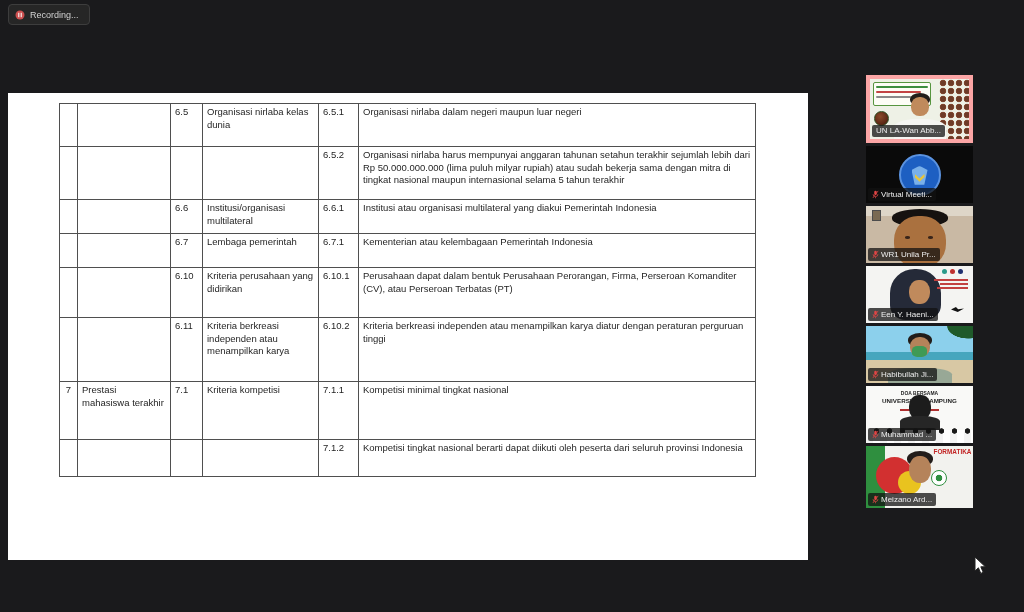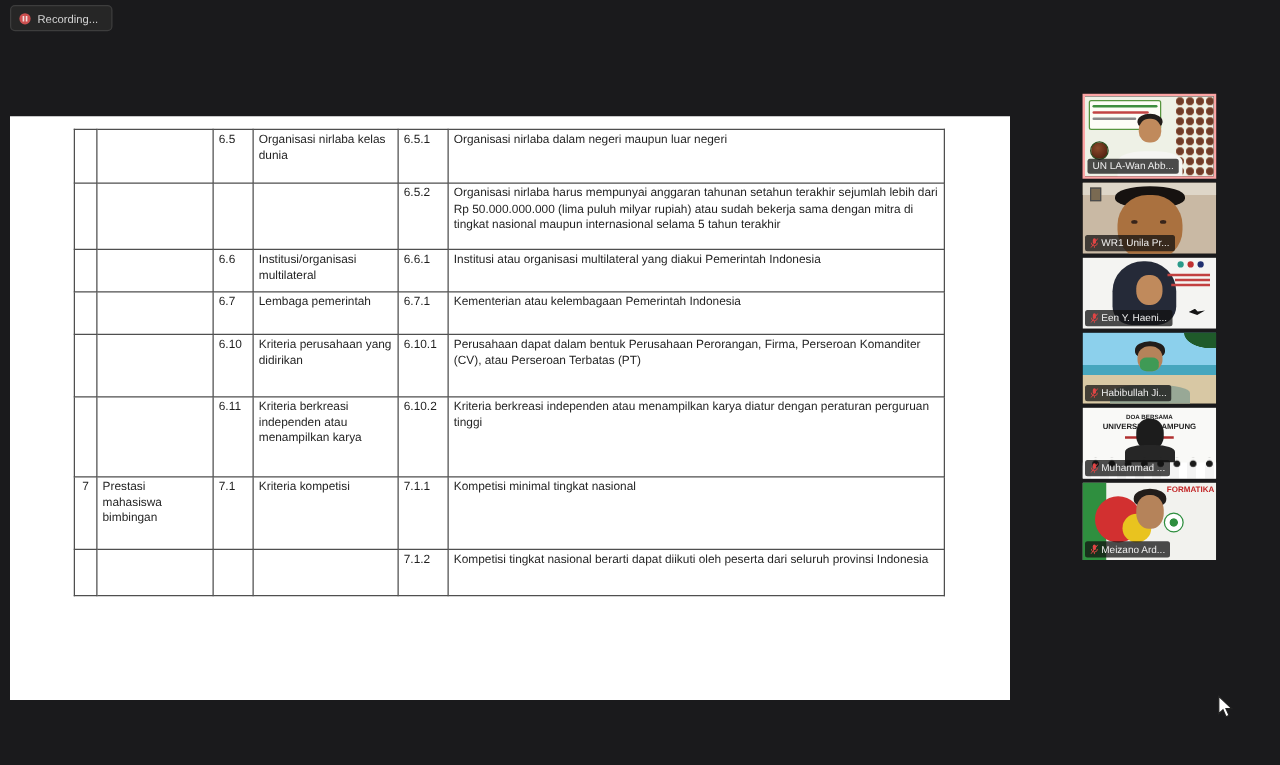--- a/index.html
+++ b/index.html
@@ -14,21 +14,21 @@
   
   .page{position:absolute;left:8px;top:93px;width:800px;height:467px;background:#ffffff}
   table.doc{border-collapse:collapse;table-layout:fixed;width:697px;margin:10px 4px 0 51px}
   table.doc td{border:1px solid #4f4f4f;vertical-align:top;padding:2px 4px;
                font-size:9.5px;line-height:1.32;color:#1f1f1f;overflow:hidden}
   td.c-no{text-align:center}
 
   
   .strip{position:absolute;left:866px;top:75px;width:107px}
   .tile{position:relative;width:107px;margin-bottom:3px;background:#000;overflow:hidden;box-sizing:border-box}
-  .tile.active{border:2px solid #fca5a5}
+  .tile.active{border:4px solid #fca5a5}
   .scene{position:absolute;inset:0}
   .scene div{position:absolute}
   .tag{position:absolute;left:2px;bottom:2px;display:flex;align-items:center;gap:2px;
        background:rgba(18,18,18,.75);color:#ededed;font-size:8px;line-height:1;
        padding:2px 4px;border-radius:2px;max-width:94%;white-space:nowrap;overflow:hidden}
 
   
   .hair{background:#221d1a;border-radius:50% 50% 42% 42%}
   .face{background:#c08a5c;border-radius:46%}
   .torso{border-radius:42% 42% 0 0}
@@ -187,21 +187,21 @@
         <tr style="height:64px">
           <td class="c-no"></td>
           <td></td>
           <td>6.11</td>
           <td>Kriteria berkreasi independen atau menampilkan karya</td>
           <td>6.10.2</td>
           <td>Kriteria berkreasi independen atau menampilkan karya diatur dengan peraturan perguruan tinggi</td>
         </tr>
         <tr style="height:58px">
           <td class="c-no">7</td>
-          <td>Prestasi mahasiswa bimbingan</td>
+          <td>Prestasi mahasiswa terakhir</td>
           <td>7.1</td>
           <td>Kriteria kompetisi</td>
           <td>7.1.1</td>
           <td>Kompetisi minimal tingkat nasional</td>
         </tr>
         <tr style="height:37px">
           <td class="c-no"></td>
           <td></td>
           <td></td>
           <td></td>
@@ -225,20 +225,36 @@
         <div class="elogo"></div>
         <div class="hair"></div>
         <div class="face"></div>
         <div class="torso"></div>
       </div>
       <div class="tag">
         <span>UN LA-Wan Abb...</span>
       </div>
     </div>
 
+    <div class="tile" style="height:57px">
+      <div class="scene sc2">
+        <div class="ring"></div>
+        <div class="shield"></div>
+        <div class="chev"></div>
+      </div>
+      <div class="tag">
+        <svg class="mic" width="7" height="9" viewBox="0 0 10 12">
+          <rect x="3.2" y="0.5" width="3.6" height="6.2" rx="1.8" fill="#e04545"></rect>
+          <path d="M1.5 5.5a3.5 3.5 0 0 0 7 0" stroke="#e04545" stroke-width="1" fill="none"></path>
+          <line x1="5" y1="9" x2="5" y2="11.4" stroke="#e04545" stroke-width="1"></line>
+          <line x1="8.8" y1="0.8" x2="1.2" y2="11" stroke="#e04545" stroke-width="1.1"></line>
+        </svg>
+        <span>Virtual Meeti...</span>
+      </div>
+    </div>
 
 
     <div class="tile" style="height:57px">
       <div class="scene sc4">
         <div class="ceil"></div>
         <div class="fr"></div>
         <div class="hair"></div>
         <div class="face"></div>
         <div class="eye eL"></div>
         <div class="eye eR"></div>

